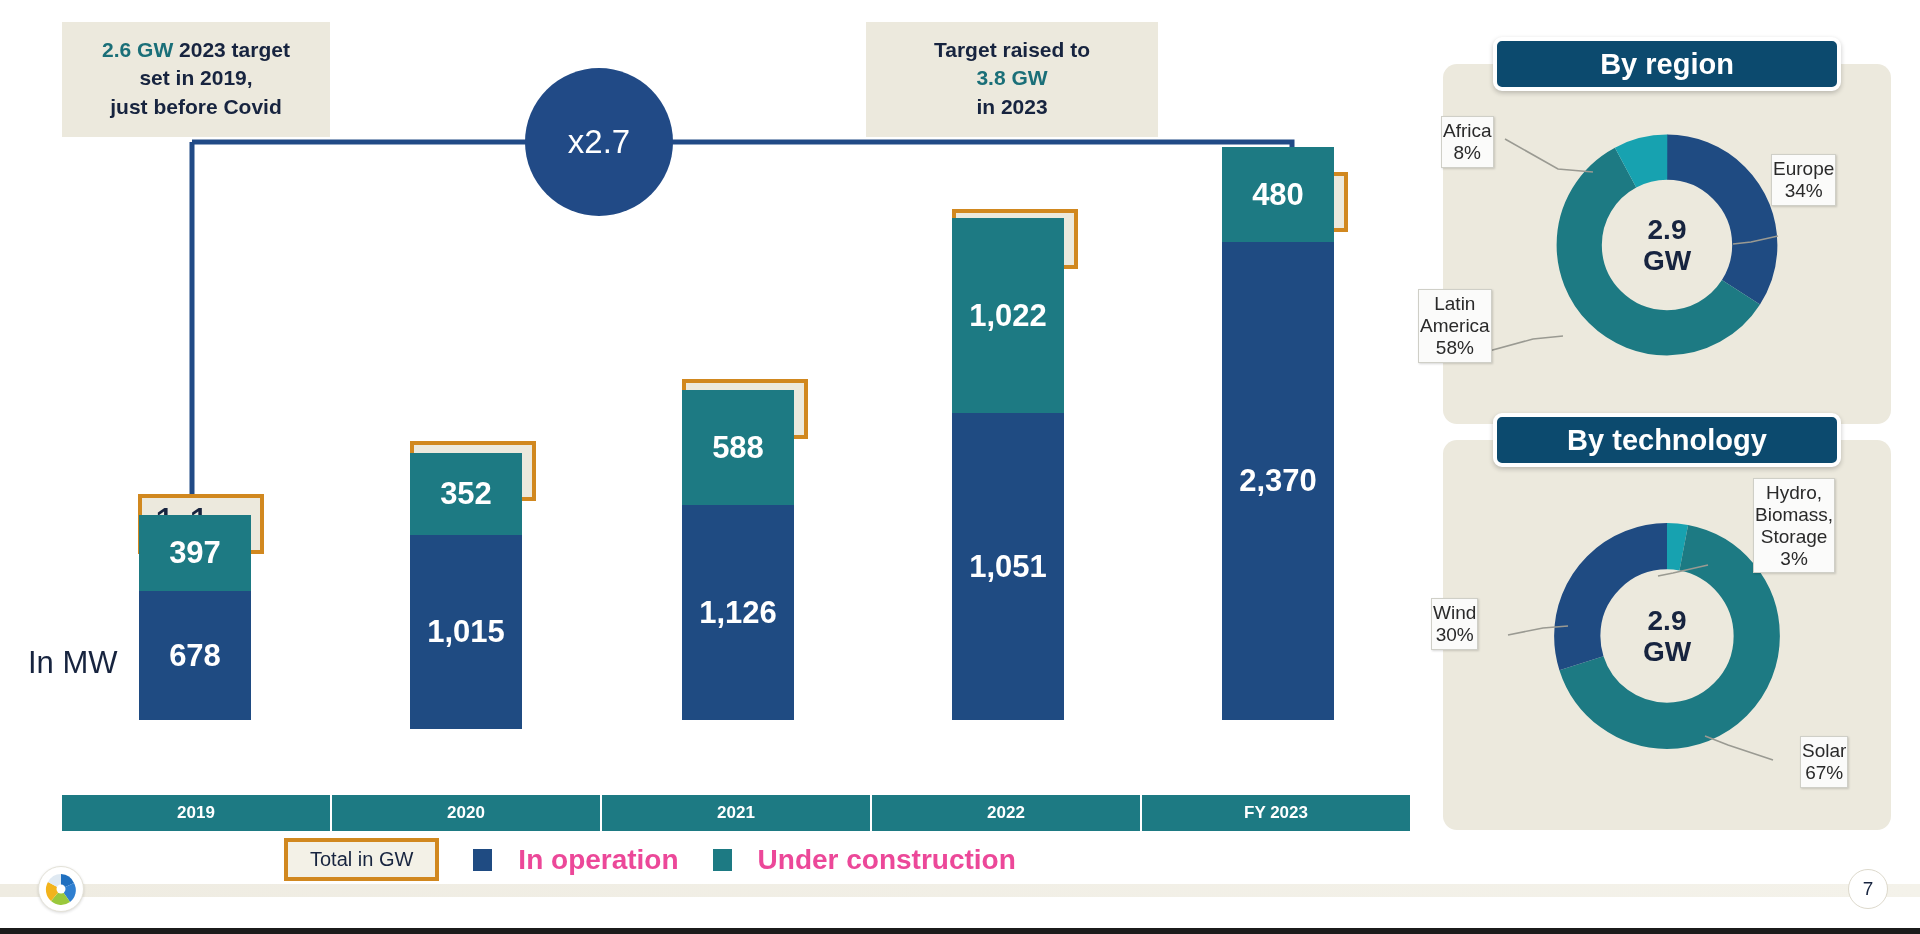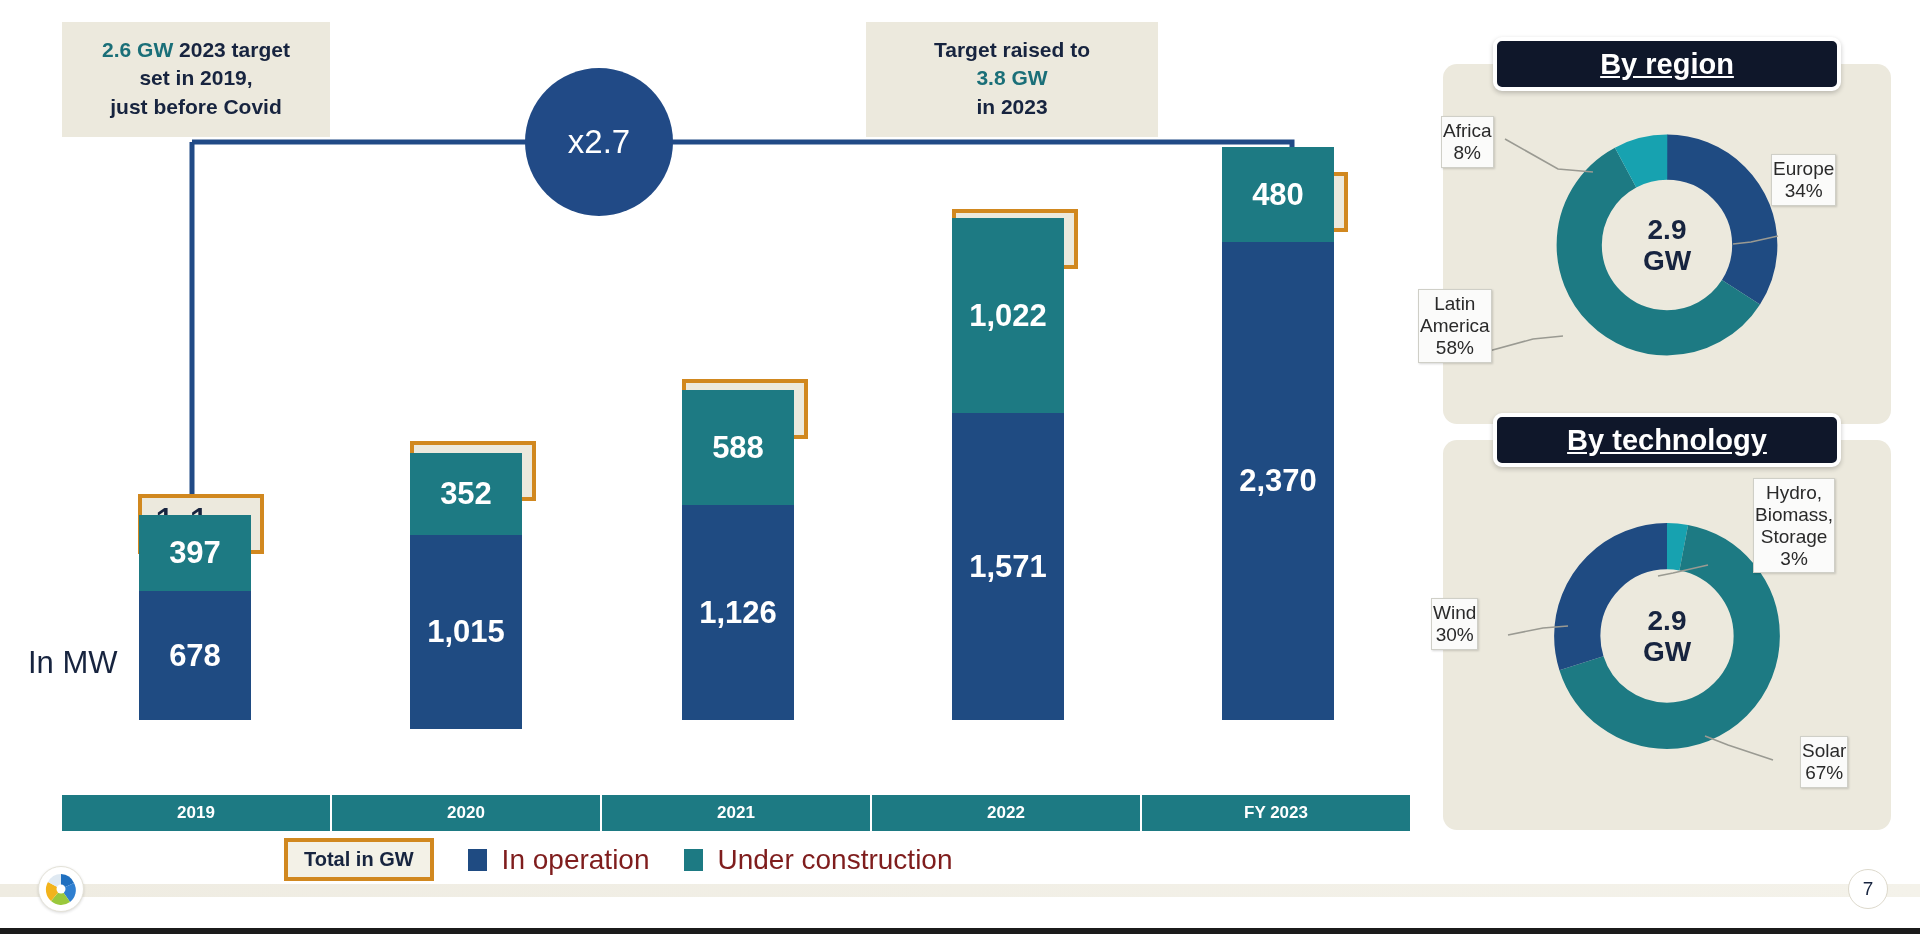--- a/index.html
+++ b/index.html
@@ -70,44 +70,43 @@
     flex: 1; color: #fff; font-size: 17px; font-weight: bold;
     display: flex; align-items: center; justify-content: center;
     border-right: 2px solid #ffffff;
   }
   #axis-band .tick:last-child { border-right: none; }
 
   
   #legend-row { position: absolute; left: 284px; top: 838px; display: flex; align-items: center; gap: 34px; }
   #total-chip {
     background: #f3f1e7; border: 4px solid #d1881f;
-    padding: 6px 16px; font-size: 20px; color: #17243f; font-weight: bold;
-  }
-  .leg-item { display: flex; align-items: center; gap: 15px; font-size: 28px; color: #7f1d1d; }
+    padding: 6px 22px; font-size: 20px; color: #17243f;
+  }
+  .leg-item { display: flex; align-items: center; gap: 26px; font-size: 28px; color: #ec4899; font-weight: bold; }
   .leg-swatch { width: 19px; height: 22px; display: inline-block; }
   .sw-op { background: #1f4b82; }
   .sw-uc { background: #1d7a83; }
 
   
   .panel {
     position: absolute; width: 448px;
     background: #ece9dd; border-radius: 14px;
   }
   #panel-region { left: 1443px; top: 64px; height: 360px; }
   #panel-tech   { left: 1443px; top: 440px; height: 390px; }
 
   .panel-title {
     position: absolute; left: 50%; transform: translateX(-50%);
     top: -27px; width: 348px; height: 54px;
-    background: #0f172a; border-radius: 9px;
+    background: #0c4a6e; border-radius: 9px;
     border: 4px solid #ffffff;
     color: #fff; font-size: 29px; font-weight: bold;
     display: flex; align-items: center; justify-content: center;
     box-shadow: 0 2px 5px rgba(0,0,0,.22);
-    text-decoration: underline;
   }
 
   .donut-wrap { position: absolute; left: 50%; transform: translateX(-50%); }
   #donut-region-wrap { top: 48px; }
   #donut-tech-wrap   { top: 60px; }
 
   .donut-center {
     position: absolute; left: 50%; top: 50%;
     transform: translate(-50%,-50%);
     text-align: center; color: #17243f;
@@ -219,21 +218,21 @@
 
     <div class="gw-chip" style="left:952px; top:209px;">
       <span class="num">2.6</span>
       <span class="unit">GW</span>
     </div>
     <div class="bar-stack" style="left:952px; bottom:140px; height:502px;">
       <div class="seg seg-uc" style="height:195px; font-size:31px;">
           <span>1,022</span>
         </div>
       <div class="seg seg-op" style="height:307px; font-size:31px;">
-          <span>1,571</span>
+          <span>1,051</span>
         </div>
     </div>
 
     <div class="gw-chip" style="left:1222px; top:172px;">
       <span class="num">2.9</span>
       <span class="unit">GW</span>
     </div>
     <div class="bar-stack" style="left:1222px; bottom:140px; height:573px;">
       <div class="seg seg-uc" style="height:95px; font-size:31px;">
           <span>480</span>

